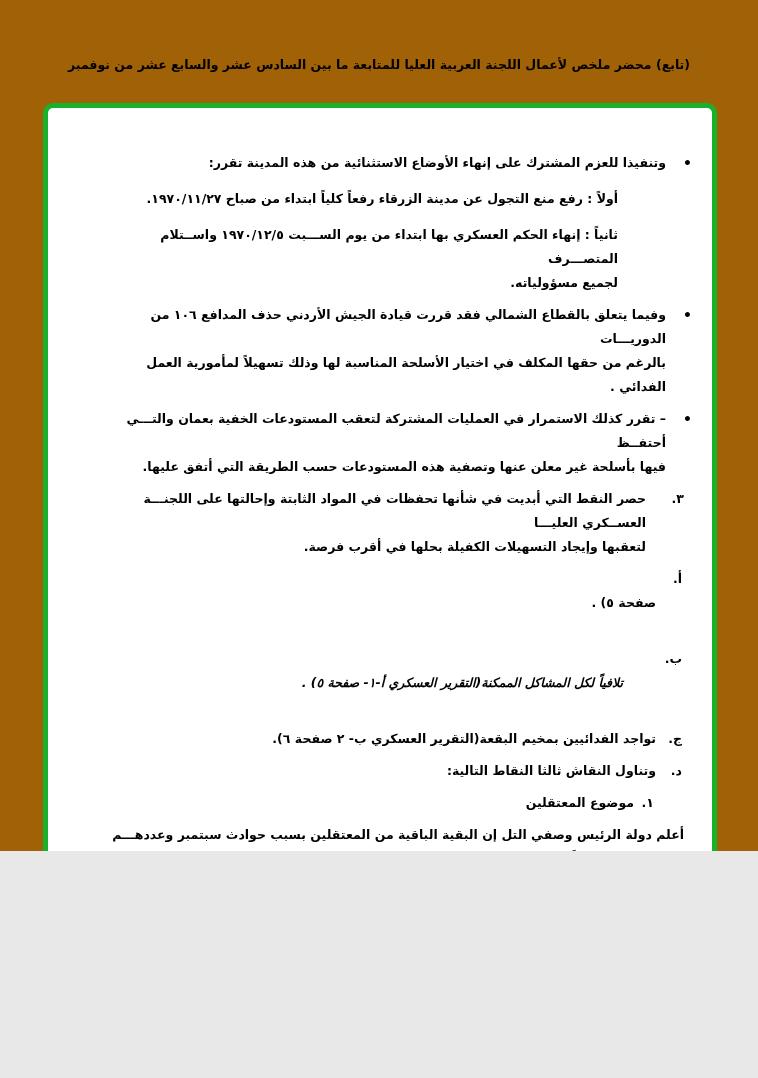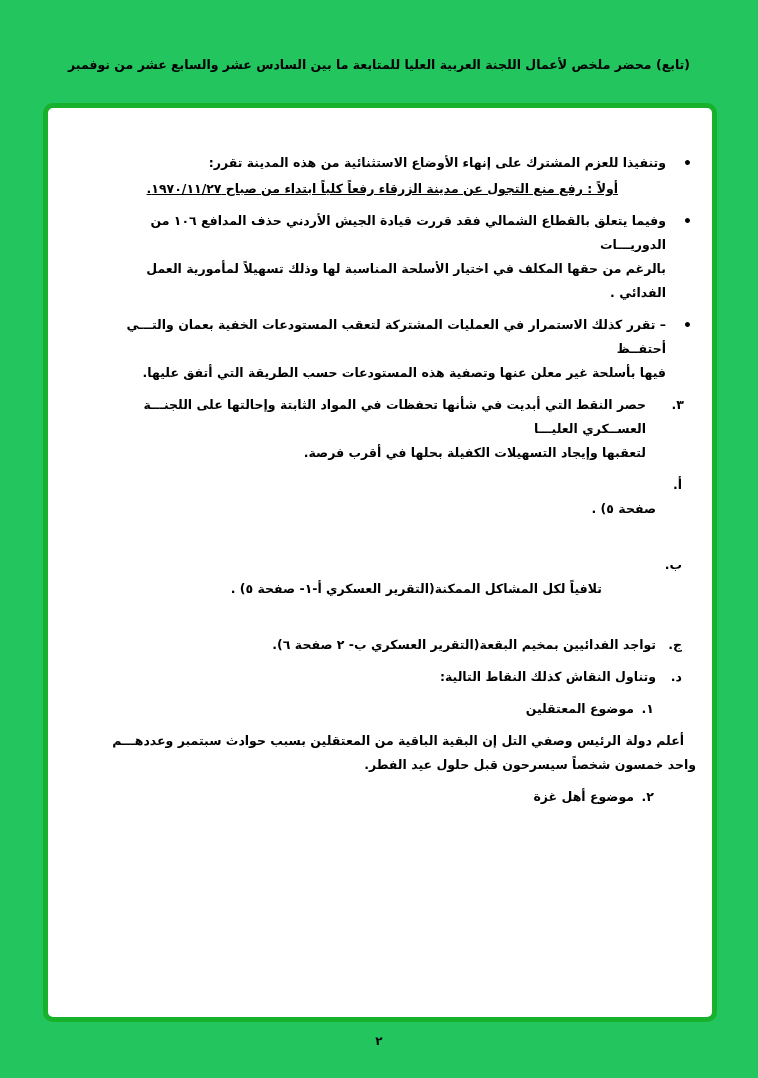--- a/index.html
+++ b/index.html
@@ -1,19 +1,19 @@
 <!DOCTYPE html>
 <html lang="ar"><head>
 <meta charset="utf-8">
 <style>
   html,body{margin:0;padding:0;background:#e8e8e8;}
   .page{
     position:relative;
-    width:758px;height:1078px;
-    background:#22c55e;
+    width:758px;height:851px;
+    background:#a16207;
     margin:0 auto;
     font-family:"DejaVu Sans", sans-serif;
     font-weight:700;
     color:#000;
     overflow:hidden;
   }
   .header{
     position:absolute;
     top:57px;left:0;right:0;
     text-align:center;
@@ -42,32 +42,31 @@
   .mk-bullet{width:26px;font-size:14px;}
   .mk-num3{width:38px;}
   .mk-letter{width:26px;}
   .mk-subnum{width:20px;}
   .pr-bullet{padding-right:4px;}
   .pr-num3{padding-right:12px;}
   .pr-letter{padding-right:14px;}
   .pr-subnum{padding-right:42px;}
   .txt{flex:1 1 auto;white-space:pre-line;text-align:right;}
   .ordinal{
-    margin-top:2px;
+    margin-top:12px;
     padding-right:78px;
     white-space:pre-line;
-    text-decoration:underline;
   }
   .para{
     margin-top:8px;
     white-space:pre-line;
     text-indent:12px;
   }
   .wrap-indent-a{}
-  .wrap-indent-b{margin-right:54px;}
+  .wrap-indent-b{margin-right:33px;font-style:italic;}
   .footer{
     position:absolute;
     top:1034px;left:0;right:0;
     text-align:center;
     font-size:12px;
   }
 </style>
 </head>
 <body>
 
@@ -77,20 +76,22 @@
 
   <div class="frame">
     <div class="content">
 
       <div class="row pr-bullet">
         <span class="mk mk-bullet">•</span>
         <div class="txt">وتنفيذا للعزم المشترك على إنهاء الأوضاع الاستثنائية من هذه المدينة تقرر:</div>
       </div>
 
       <div class="ordinal">أولاً : رفع منع التجول عن مدينة الزرقاء رفعاً كلياً ابتداء من صباح ١٩٧٠/١١/٢٧.</div>
+      <div class="ordinal">ثانياً : إنهاء الحكم العسكري بها ابتداء من يوم الســـبت ١٩٧٠/١٢/٥ واســتلام المتصـــرف
+لجميع مسؤولياته.</div>
 
       <div class="row pr-bullet">
         <span class="mk mk-bullet">•</span>
         <div class="txt">وفيما يتعلق بالقطاع الشمالي فقد قررت قيادة الجيش الأردني حذف المدافع ١٠٦ من الدوريـــات
 بالرغم من حقها المكلف في اختيار الأسلحة المناسبة لها وذلك تسهيلاً لمأمورية العمل الفدائي .</div>
       </div>
 
       <div class="row pr-bullet">
         <span class="mk mk-bullet">•</span>
         <div class="txt">– تقرر كذلك الاستمرار في العمليات المشتركة لتعقب المستودعات الخفية بعمان والتـــي أحتفــظ
@@ -117,21 +118,21 @@
         </div>
       </div>
 
       <div class="row pr-letter">
         <span class="mk mk-letter">ج.</span>
         <div class="txt">تواجد الفدائيين بمخيم البقعة(التقرير العسكري ب- ٢ صفحة ٦).</div>
       </div>
 
       <div class="row pr-letter">
         <span class="mk mk-letter">د.</span>
-        <div class="txt">وتناول النقاش كذلك النقاط التالية:</div>
+        <div class="txt">وتناول النقاش ثالثا النقاط التالية:</div>
       </div>
 
       <div class="row pr-subnum">
         <span class="mk mk-subnum">١.</span>
         <div class="txt">موضوع المعتقلين</div>
       </div>
 
       <div class="para">أعلم دولة الرئيس وصفي التل إن البقية الباقية من المعتقلين بسبب حوادث سبتمبر وعددهـــم
 واحد خمسون شخصاً سيسرحون قبل حلول عيد الفطر.</div>
 

